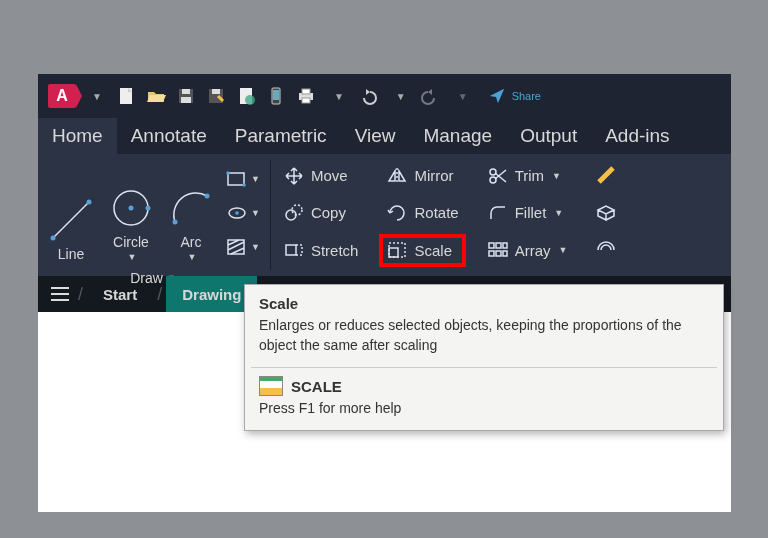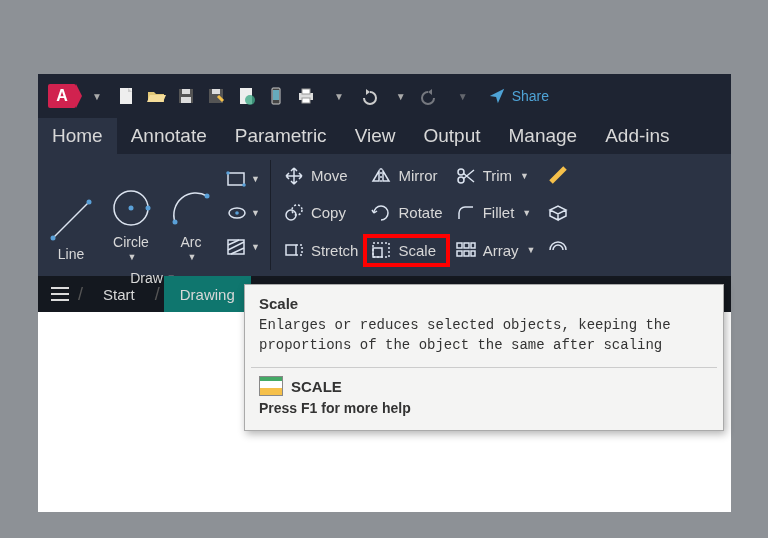--- a/index.html
+++ b/index.html
@@ -6,21 +6,21 @@
   body { background: #8d9196; width: 768px; height: 538px; overflow: hidden; }
   .window { position: absolute; left: 38px; top: 74px; width: 693px; background: #1e2432; }
   
   
   .titlebar { height: 44px; display: flex; align-items: center; gap: 6px; padding: 0 10px; background: #1e2432; }
   .app-logo { width: 28px; height: 24px; background: #d1224f; color: #fff; font-weight: bold; font-size: 16px; display: flex; align-items: center; justify-content: center; border-radius: 2px; position: relative; }
   .app-logo::after { content: ""; position: absolute; right: -6px; top: 0; border-left: 6px solid #d1224f; border-top: 12px solid transparent; border-bottom: 12px solid transparent; }
   .tb-caret { color: #aaa; font-size: 10px; margin: 0 6px 0 10px; }
   .tb-icon { width: 24px; height: 24px; display: flex; align-items: center; justify-content: center; color: #e8e8e8; cursor: pointer; }
   .tb-icon svg { width: 20px; height: 20px; }
-  .share { display: flex; align-items: center; gap: 6px; color: #4ea3d6; font-size: 14px; margin-left: 8px; cursor: pointer; }
+  .share { display: flex; align-items: center; gap: 6px; color: #4ea3d6; font-size: 11px; margin-left: 8px; cursor: pointer; }
   .share svg { width: 18px; height: 18px; }
   
   
   .menubar { height: 36px; display: flex; align-items: stretch; background: #1e2432; }
   .menu-item { padding: 0 14px; display: flex; align-items: center; color: #d8d8d8; font-size: 19px; cursor: pointer; }
   .menu-item.active { background: #2b3344; }
   
   
   .ribbon { background: #2b3344; display: flex; height: 122px; }
   .draw-panel { display: flex; flex-direction: column; padding: 6px 4px 0 4px; }
@@ -35,46 +35,46 @@
   .mini-col { display: flex; flex-direction: column; gap: 8px; padding: 6px 4px; justify-content: center; }
   .mini-btn { display: flex; align-items: center; gap: 3px; cursor: pointer; color: #d8d8d8; height: 26px; }
   .mini-btn svg { width: 22px; height: 20px; stroke: #dce4f0; fill: none; stroke-width: 1.5; }
   .mini-btn .dot { fill: #5aa0d8; stroke: none; }
   .mini-caret { color: #ccc; font-size: 9px; }
   
   .panel-footer { color: #d8d8d8; font-size: 14px; text-align: center; padding: 4px 0 6px; display: flex; justify-content: center; align-items: center; gap: 4px; cursor: pointer; }
   
   .vsep { width: 1px; background: #1a1f2a; margin: 6px 2px; }
   
-  .modify-panel { display: flex; padding: 8px 4px 12px 6px; gap: 4px; }
+  .modify-panel { display: flex; padding: 8px 4px 12px 6px; gap: 20px; }
   .mod-col { display: flex; flex-direction: column; gap: 10px; }
   .mod-btn { display: flex; align-items: center; gap: 6px; height: 28px; padding: 0 4px; color: #d8d8d8; font-size: 15px; cursor: pointer; }
   .mod-btn svg { width: 22px; height: 20px; stroke: #dce4f0; fill: none; stroke-width: 1.5; }
   .mod-btn.highlighted { outline: 4px solid #ff0000; outline-offset: -1px; }
   .mod-caret { color: #ccc; font-size: 9px; margin-left: 2px; }
   .pencil svg line { stroke: #f5c04a; stroke-width: 5; }
   
   
   .tabsrow { height: 36px; background: #14181f; display: flex; align-items: center; padding: 0 8px; gap: 4px; }
   .hamburger { width: 28px; height: 28px; display: flex; flex-direction: column; justify-content: center; gap: 4px; align-items: center; cursor: pointer; }
   .hamburger span { width: 18px; height: 2px; background: #dcdcdc; }
-  .tab { padding: 0 16px; height: 100%; display: flex; align-items: center; color: #d8d8d8; font-size: 15px; cursor: pointer; position: relative; }
+  .tab { padding: 0 16px; height: 100%; display: flex; align-items: center; color: #d8d8d8; font-size: 15px; cursor: pointer; position: relative; font-weight: bold; }
   .tab.active { background: #0f766e; }
   .tab-slash { color: #555; font-size: 18px; }
   
   .canvas { background: #fff; height: 200px; }
   
   
   .tooltip { position: absolute; left: 244px; top: 284px; width: 480px; background: #f4f4f3; border: 1px solid #aaa; box-shadow: 2px 3px 8px rgba(0,0,0,.3); font-size: 14px; color: #333; }
   .tt-title { font-weight: bold; padding: 10px 14px 4px; font-size: 15px; }
-  .tt-desc { padding: 0 14px 12px; line-height: 1.4; font-family: Liberation Mono, monospace; }
+  .tt-desc { padding: 0 14px 12px; line-height: 1.4; }
   .tt-hr { border: none; border-top: 1px solid #ccc; margin: 0 6px; }
   .tt-cmd { display: flex; align-items: center; gap: 8px; padding: 8px 14px 2px; font-weight: bold; font-size: 15px; }
   .tt-cmd-icon { width: 24px; height: 20px; background: linear-gradient(#4a6 20%, #fff 20% 60%, #f5c04a 60%); border: 1px solid #888; }
-  .tt-help { padding: 2px 14px 14px; font-weight: bold; }
+  .tt-help { padding: 2px 14px 14px; font-weight: normal; }
 </style>
 </head>
 <body>
 
 <div class="window">
 
   <div class="titlebar">
     <div class="app-logo">A</div>
     <span class="tb-caret">▼</span>
 
@@ -144,22 +144,22 @@
         </svg>
       <span>Share</span>
     </div>
   </div>
 
   <div class="menubar">
     <div class="menu-item active">Home</div>
     <div class="menu-item">Annotate</div>
     <div class="menu-item">Parametric</div>
     <div class="menu-item">View</div>
+    <div class="menu-item">Manage</div>
     <div class="menu-item">Output</div>
-    <div class="menu-item">Manage</div>
     <div class="menu-item">Add-ins</div>
   </div>
 
   <div class="ribbon">
     <div class="draw-panel">
       <div class="draw-row">
         <div class="draw-big">
           <div class="icn">
               <svg viewBox="0 0 48 48">
                 <line x1="6" y1="42" x2="42" y2="6"></line>

